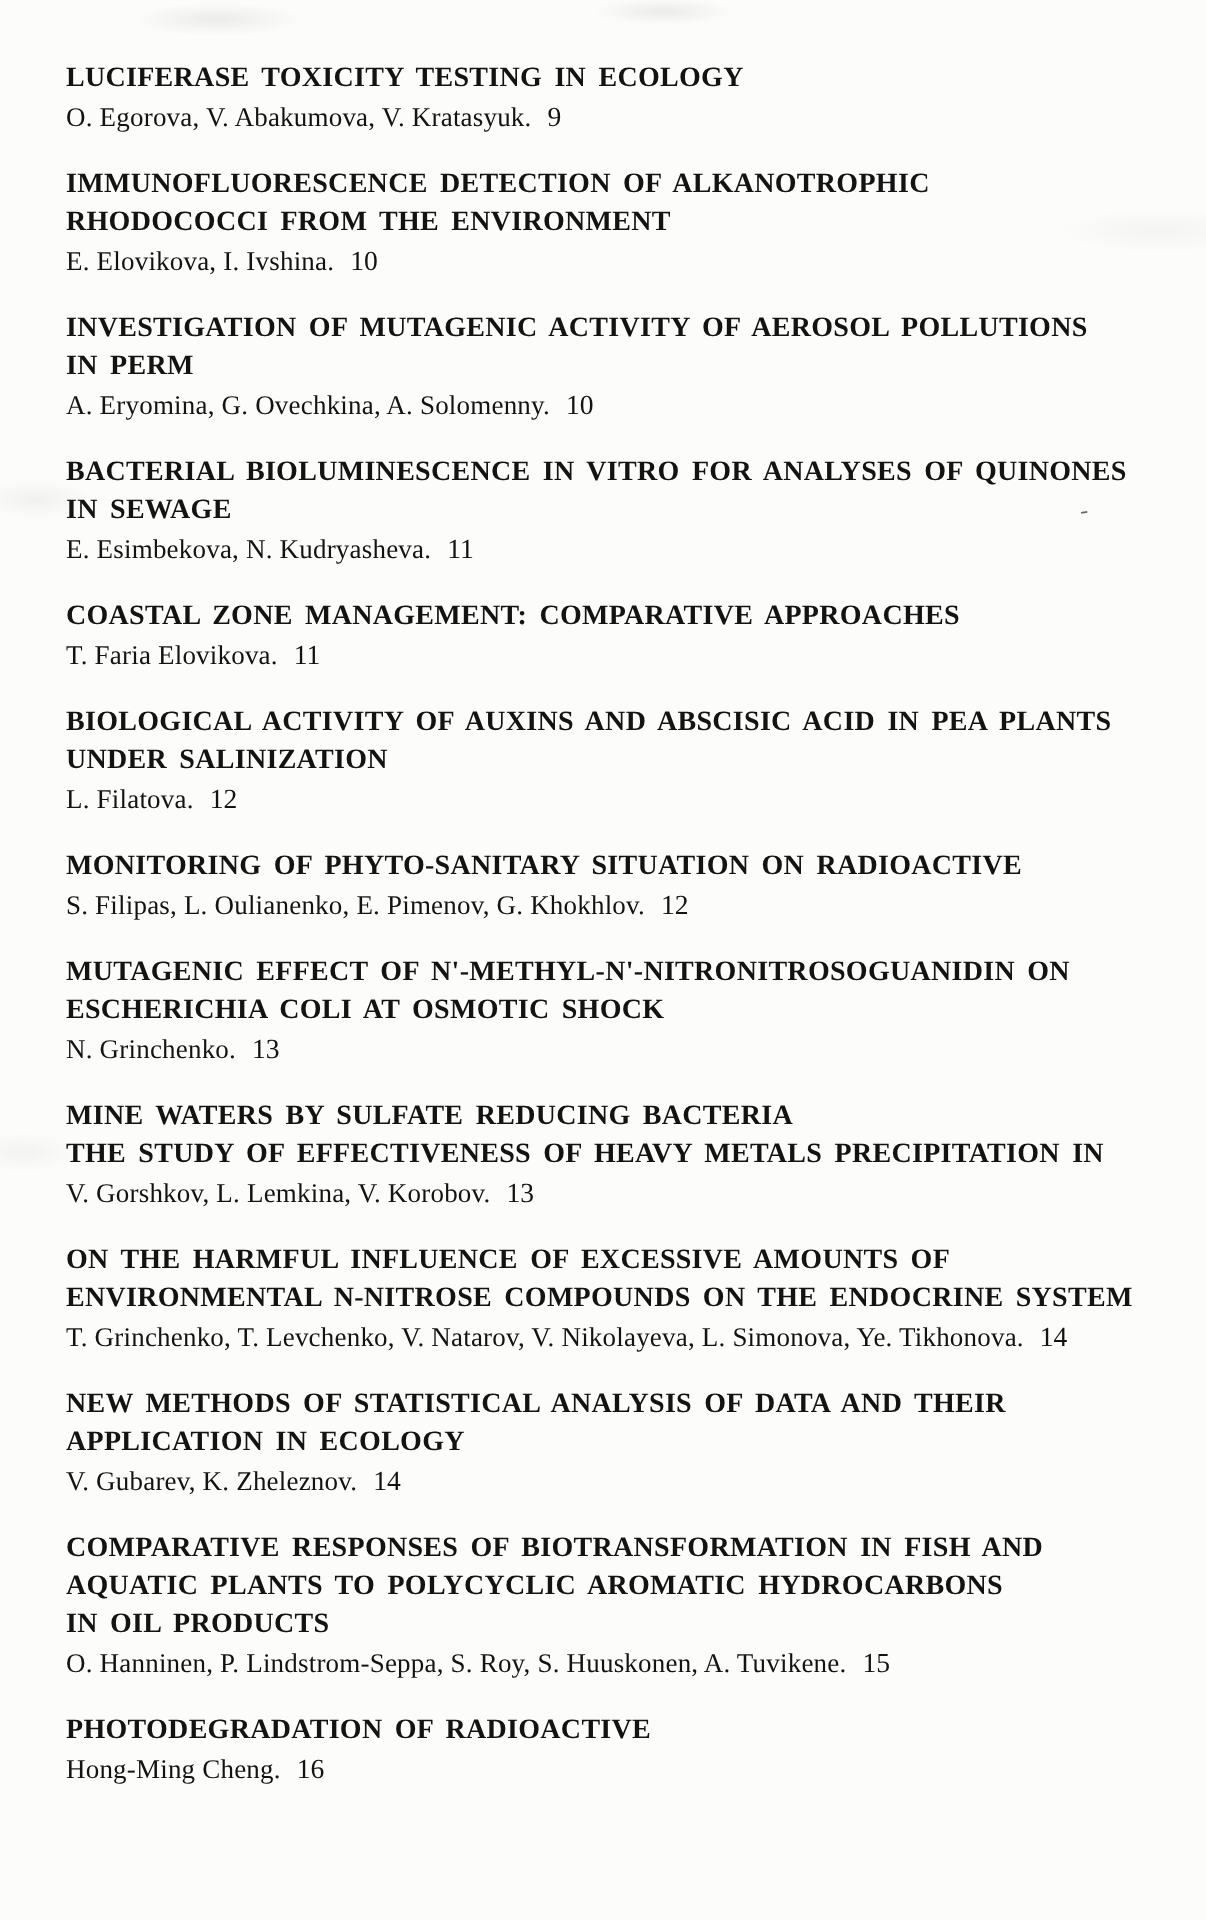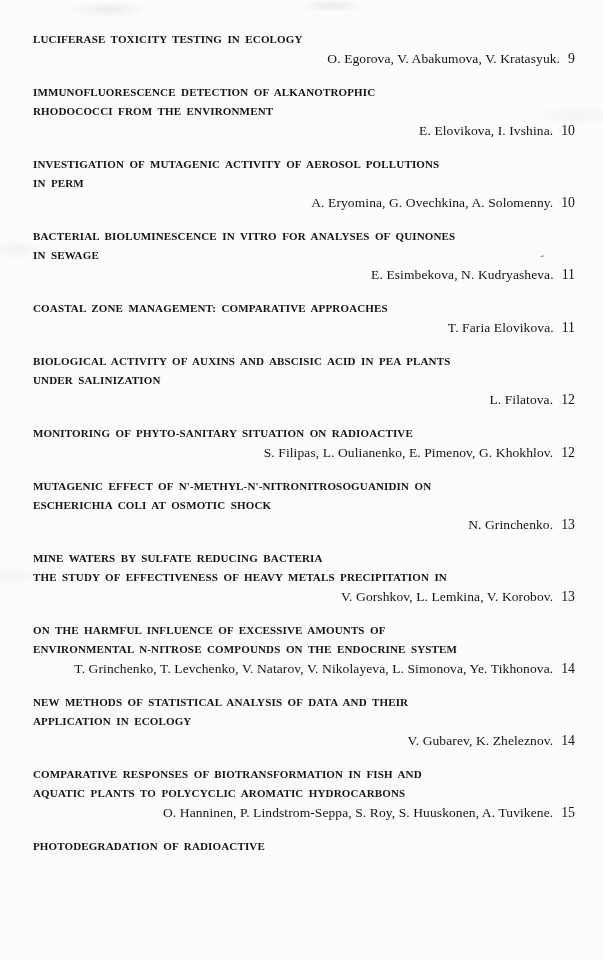--- a/index.html
+++ b/index.html
@@ -25,31 +25,31 @@
     box-sizing: border-box;
     width: 603px;
     height: 960px;
     padding: 30px 28px 0 33px;
   }
   .entry {
     margin-bottom: 15px;
   }
   .title {
     font-weight: 700;
-    font-size: 11px;
+    font-size: 14px;
     line-height: 19px;
     letter-spacing: 0.15px;
     word-spacing: 2.5px;
   }
   .title .tl {
     display: block;
   }
   .meta {
     display: flex;
-    justify-content: flex-end;
+    justify-content: flex-start;
     align-items: baseline;
     font-size: 13.5px;
     line-height: 19px;
   }
   .authors {
     white-space: nowrap;
     letter-spacing: 0.1px;
   }
   .pagenum {
     font-size: 13.8px;
@@ -184,27 +184,32 @@
     <div class="meta">
       <span class="authors">V. Gubarev, K. Zheleznov.</span>
       <span class="pagenum">14</span>
     </div>
   </div>
 
   <div class="entry">
     <div class="title">
           <span class="tl">COMPARATIVE RESPONSES OF BIOTRANSFORMATION IN FISH AND</span>
           <span class="tl">AQUATIC PLANTS TO POLYCYCLIC AROMATIC HYDROCARBONS</span>
+          <span class="tl">IN OIL PRODUCTS</span>
         </div>
     <div class="meta">
       <span class="authors">O. Hanninen, P. Lindstrom-Seppa, S. Roy, S. Huuskonen, A. Tuvikene.</span>
       <span class="pagenum">15</span>
     </div>
   </div>
 
   <div class="entry">
     <div class="title">
           <span class="tl">PHOTODEGRADATION OF RADIOACTIVE</span>
         </div>
+    <div class="meta">
+      <span class="authors">Hong-Ming Cheng.</span>
+      <span class="pagenum">16</span>
+    </div>
   </div>
 </div>
   <span class="scan-artifact">-</span>
 </div>
 
 </body></html>

